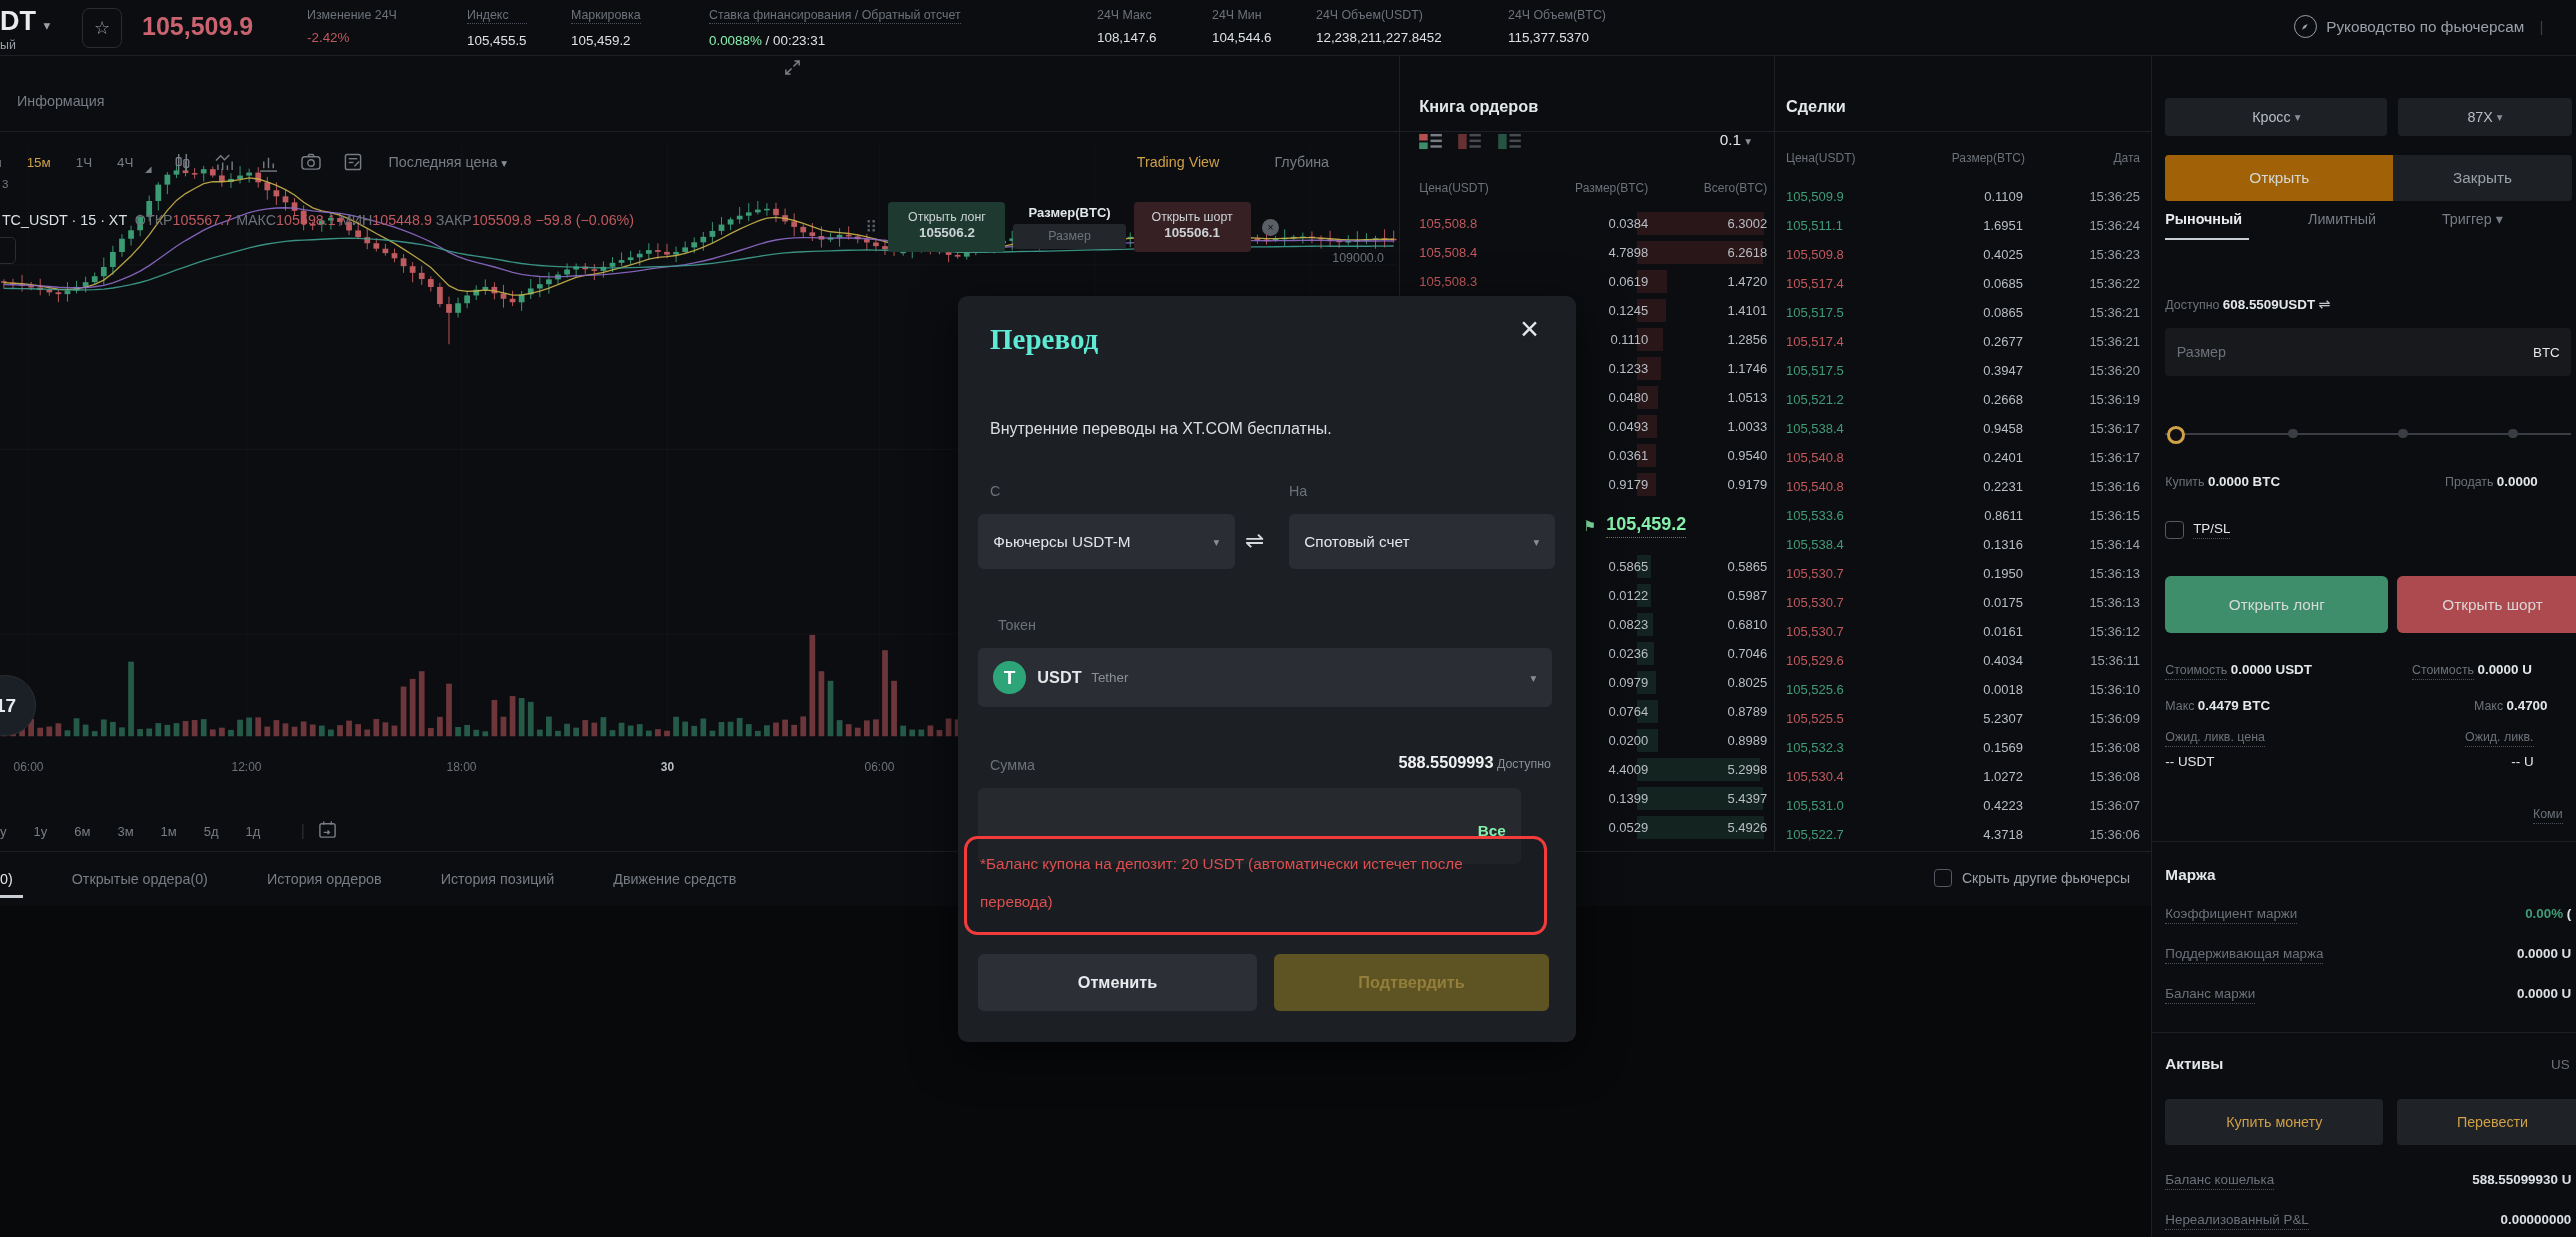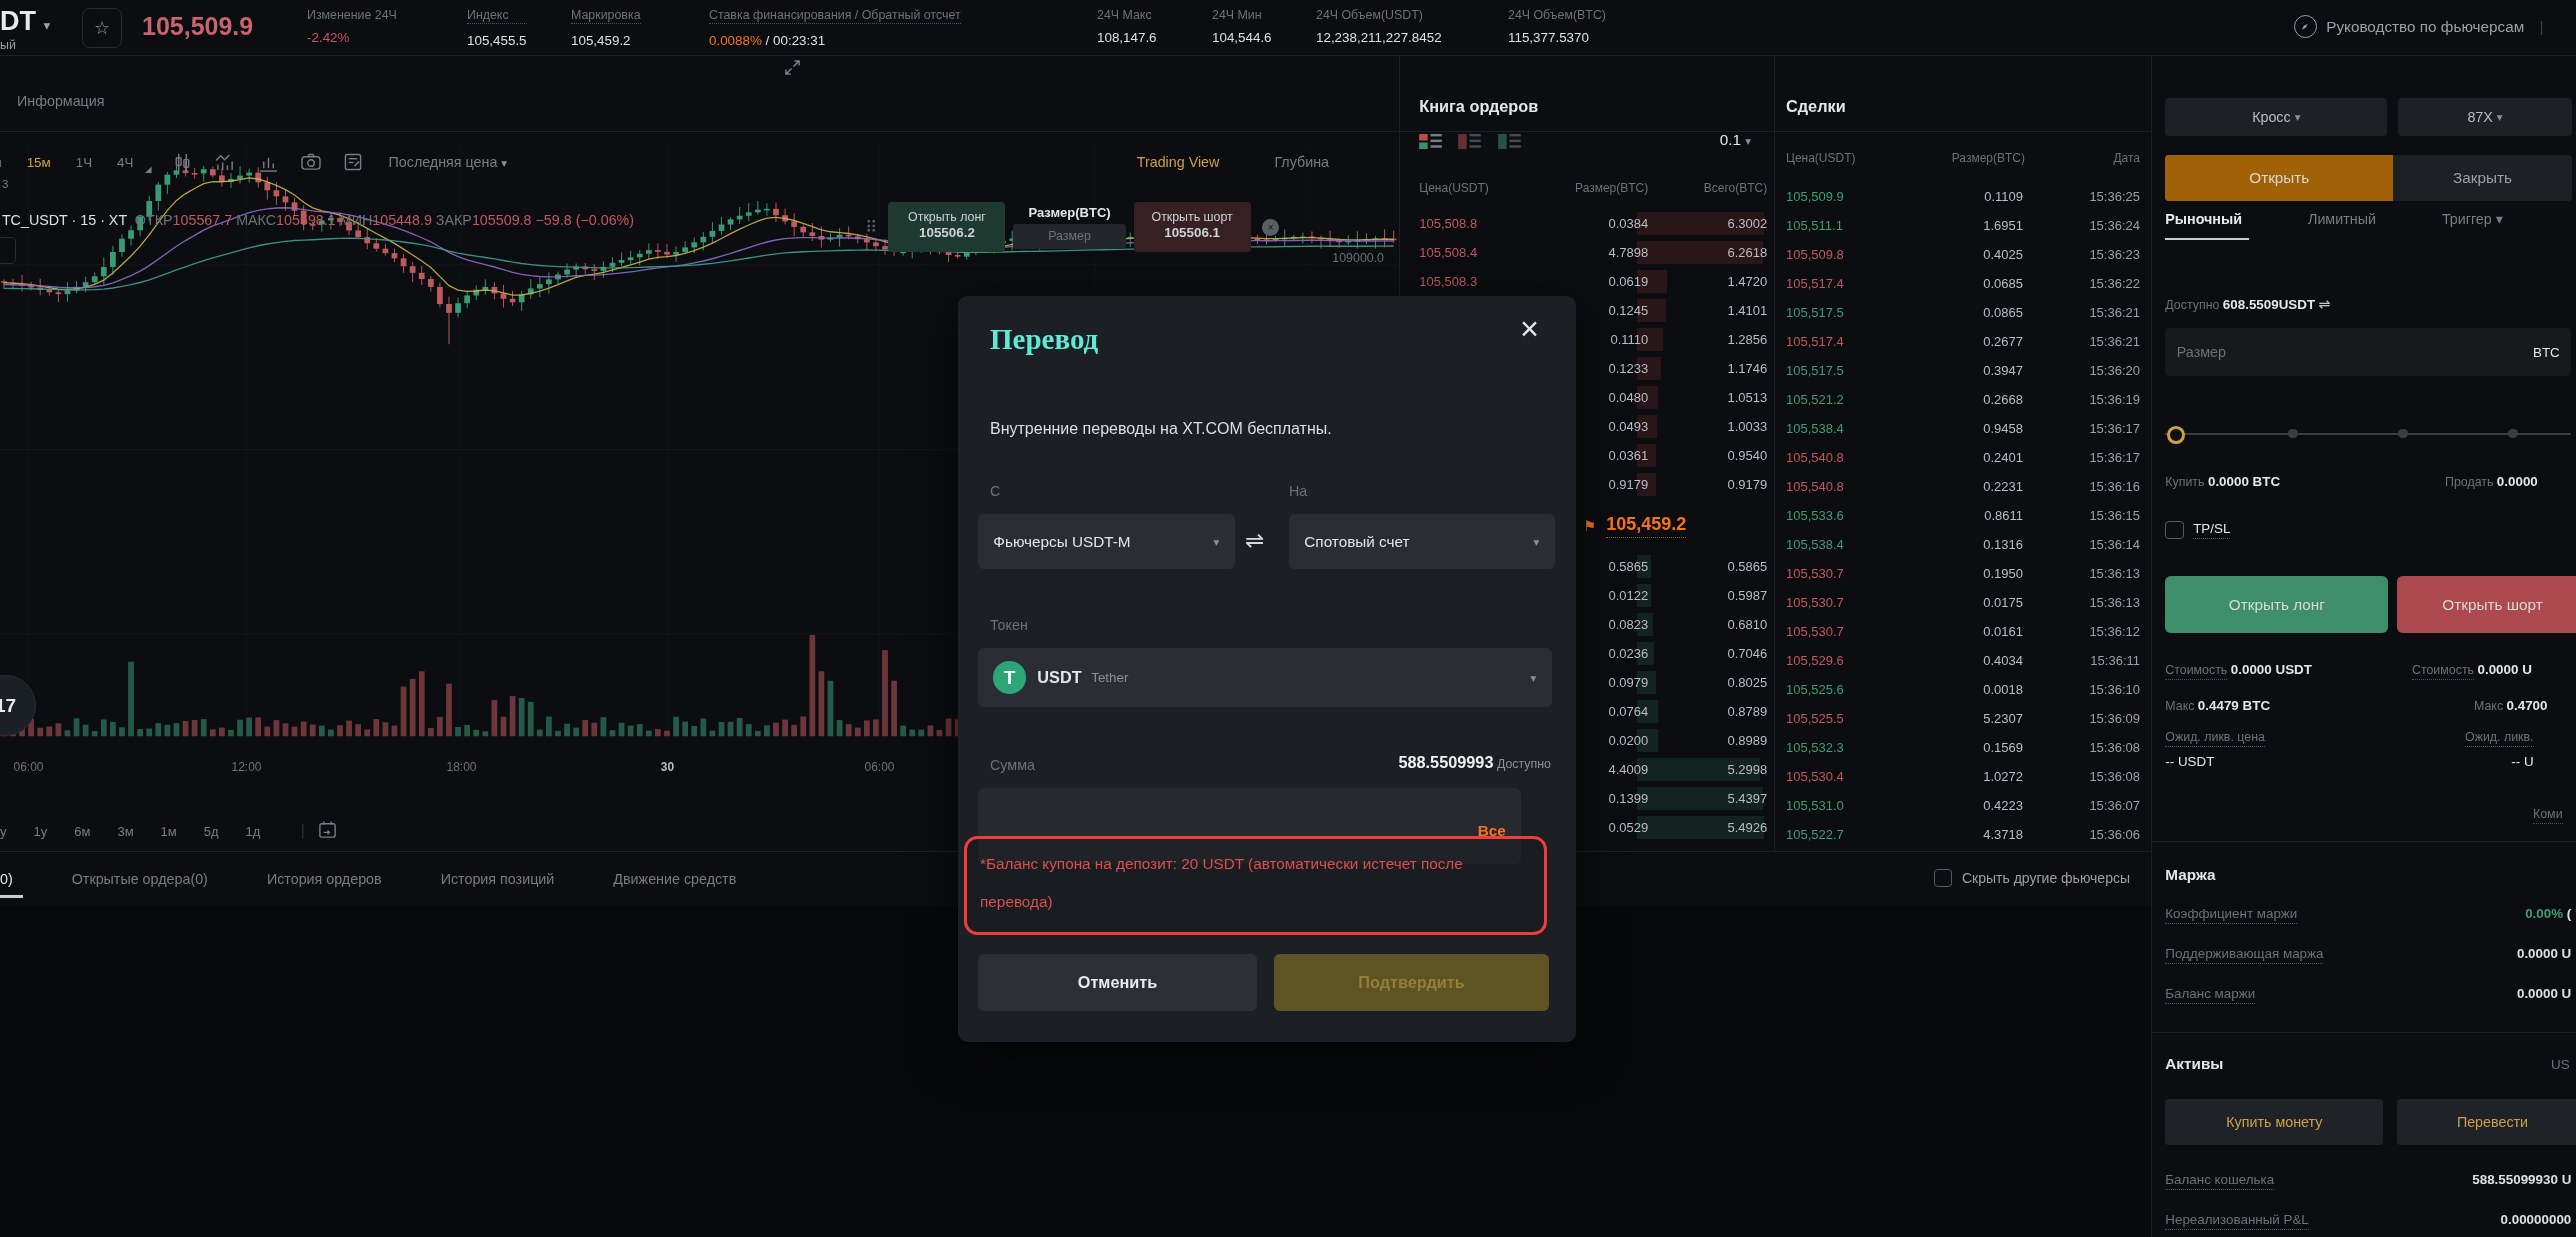--- a/index.html
+++ b/index.html
@@ -1,19 +1,19 @@
 <!DOCTYPE html>
 <html><head>
 <meta charset="utf-8">
 <style>
   html,body{margin:0;padding:0;background:#07080a;}
   #app{position:relative;width:2576px;height:1237px;overflow:hidden;background:#0b0d10;
        font-family:"Liberation Sans","DejaVu Sans",sans-serif;color:#dde0e4;}
   .abs{position:absolute;}
-  .c-red{color:#c0585e}.c-green{color:#3f9c77}.c-gold{color:#f97316}
+  .c-red{color:#c0585e}.c-green{color:#3f9c77}.c-gold{color:#86efac}
   .c-white{color:#dde0e4}.c-lbl{color:#6d727a}
   .dotted{border-bottom:1px dotted #4d525a;padding-bottom:1.9px;}
   .hline{position:absolute;height:1px;background:#1d2126;}
   .vline{position:absolute;width:1px;background:#1d2126;}
   
   .tb-label{font-size:12.4px;color:#6d727a;white-space:nowrap;}
   .tb-value{font-size:13.4px;margin-top:8.6px;white-space:nowrap;}
   .sym{font-size:27px;font-weight:bold;color:#e8eaee;}
   .price-main{font-size:25px;font-weight:bold;color:#c8636f;}
   .iconbtn{width:38px;height:38px;border:1px solid #2a2e33;border-radius:7.6px;display:flex;
@@ -1009,21 +1009,21 @@
     <div class="abs c-lbl" style="left:331px;top:187px;font-size:14.3px;">На</div>
     <div class="m-select abs" style="left:20px;top:218px;width:226px;">
       <span>Фьючерсы USDT-M</span>
         <span class="chev">▾</span>
       </div>
     <span class="abs" style="left:287px;top:231px;font-size:23px;color:#d7dade;">⇌</span>
     <div class="m-select abs" style="left:331px;top:218px;width:235px;">
       <span>Спотовый счет</span>
         <span class="chev">▾</span>
       </div>
-    <div class="abs c-lbl" style="left:32px;top:321px;font-size:14.3px;">Токен</div>
+    <div class="abs c-lbl" style="left:40px;top:321px;font-size:14.3px;">Токен</div>
     <div class="m-select abs" style="left:20px;top:352px;width:543px;height:59px;">
       <span style="display:flex;align-items:center;">
         <span style="width:32.5px;height:32.5px;border-radius:50%;background:#2ea578;color:#fff;font-weight:bold;font-size:19px;display:inline-flex;align-items:center;justify-content:center;margin-right:11.5px;">T</span>
         <span style="font-size:16.3px;font-weight:bold;">USDT</span>
         <span style="font-size:13.4px;color:#8a8f97;margin-left:9.6px;">Tether</span>
       </span>
         <span class="chev">▾</span>
       </div>
     <div class="abs c-lbl" style="left:32px;top:461px;font-size:14.3px;">Сумма</div>
     <div class="abs" style="right:25px;top:457px;font-size:12.4px;color:#8a8f97;">

